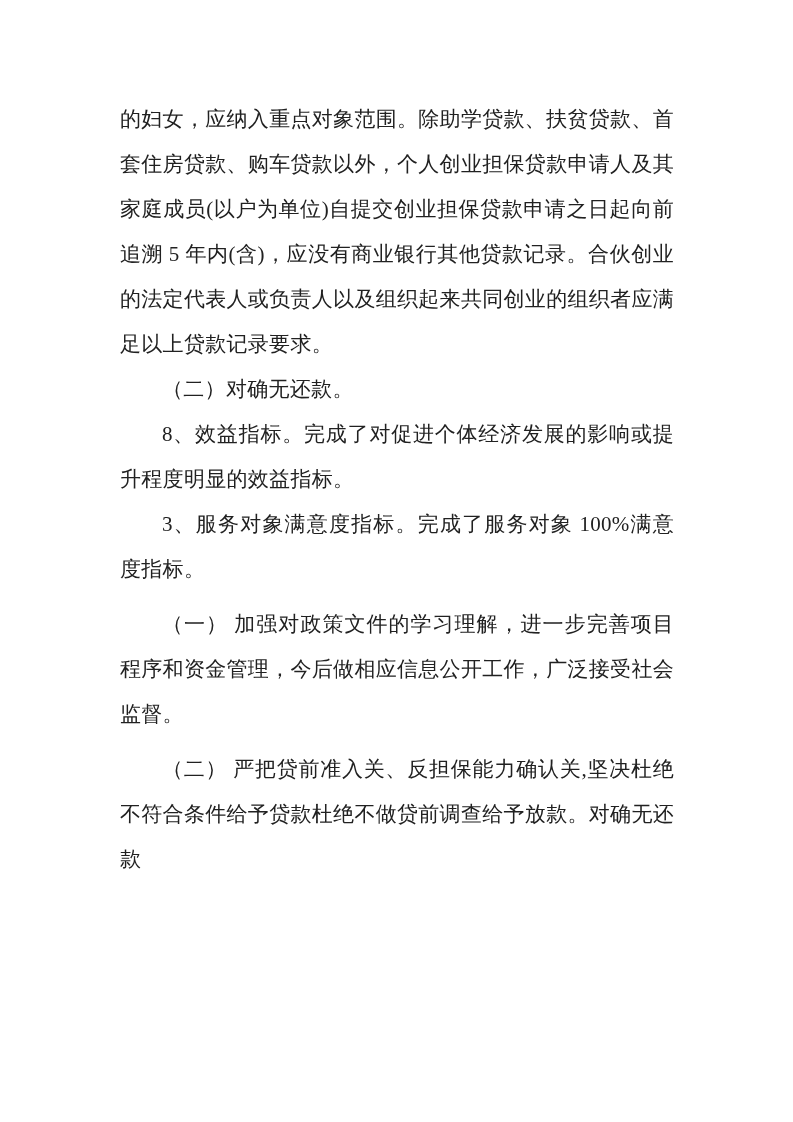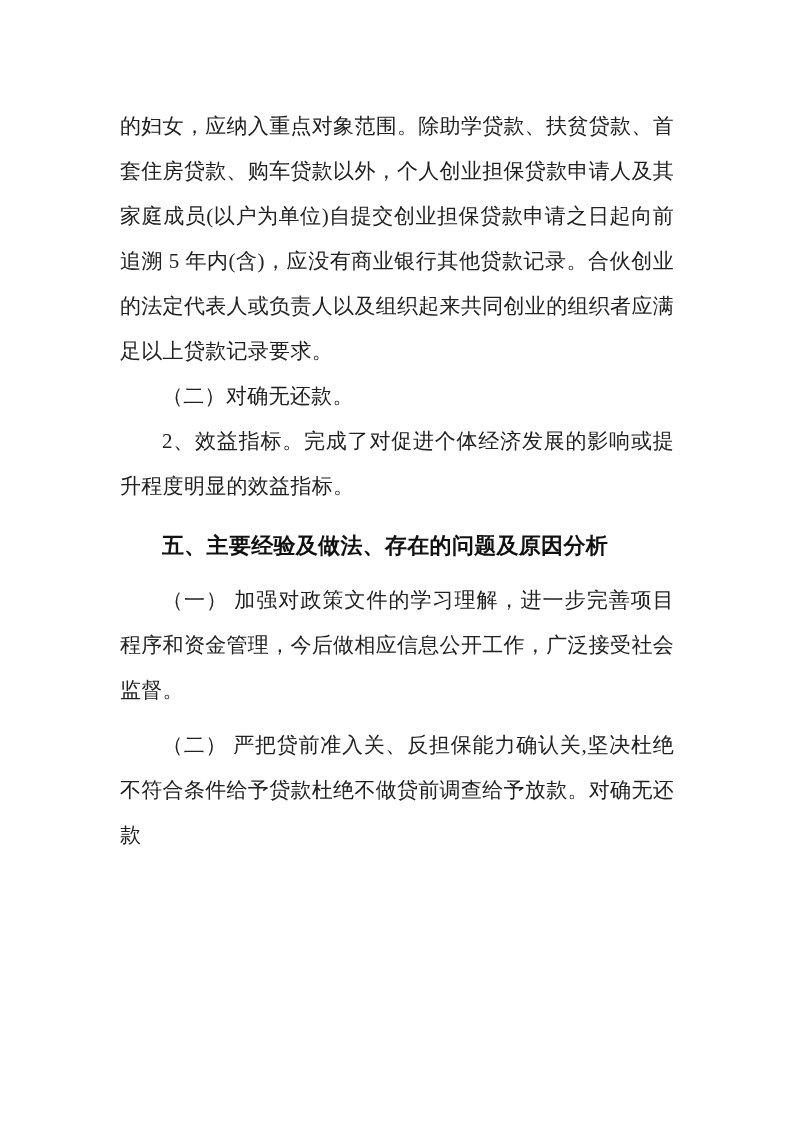--- a/index.html
+++ b/index.html
@@ -10,21 +10,21 @@
   .page {
     position: relative;
     width: 793px;
     height: 1122px;
     background: #ffffff;
     overflow: hidden;
   }
   .content {
     position: absolute;
     left: 120px;
-    top: 104px;
+    top: 97px;
     width: 554px;
   }
   .body-para {
     margin: 0;
     font-family: "Liberation Serif", "DejaVu Serif", serif;
     font-size: 21px;
     line-height: 45px;
     color: #212121;
     text-align: justify;
     text-justify: inter-character;
@@ -51,23 +51,23 @@
 <body>
 
 <div class="page">
   <div class="content">
 
     <p class="body-para">的妇女，应纳入重点对象范围。除助学贷款、扶贫贷款、首套住房贷款、购车贷款以外，个人创业担保贷款申请人及其家庭成员(以户为单位)自提交创业担保贷款申请之日起向前追溯 5 年内(含)，应没有商业银行其他贷款记录。合伙创业的法定代表人或负责人以及组织起来共同创业的组织者应满足以上贷款记录要求。</p>
 
     <p class="body-para indent-2">（二）对确无还款。</p>
 
 
-    <p class="body-para indent-2">2、效益指标。完成了对促进个体经济发展的影响或提升程度明显的效益指标。</p>
+    <p class="body-para indent-2">8、效益指标。完成了对促进个体经济发展的影响或提升程度明显的效益指标。</p>
 
+    <p class="body-para indent-2">3、服务对象满意度指标。完成了服务对象 100%满意度指标。</p>
 
-    <h2 class="section-heading">五、主要经验及做法、存在的问题及原因分析</h2>
 
     <p class="body-para indent-2 para-spaced">（一） 加强对政策文件的学习理解，进一步完善项目程序和资金管理，今后做相应信息公开工作，广泛接受社会监督。</p>
 
     <p class="body-para indent-2 para-spaced">（二） 严把贷前准入关、反担保能力确认关,坚决杜绝不符合条件给予贷款杜绝不做贷前调查给予放款。对确无还款</p>
 
   </div>
 </div>
 
 </body></html>

